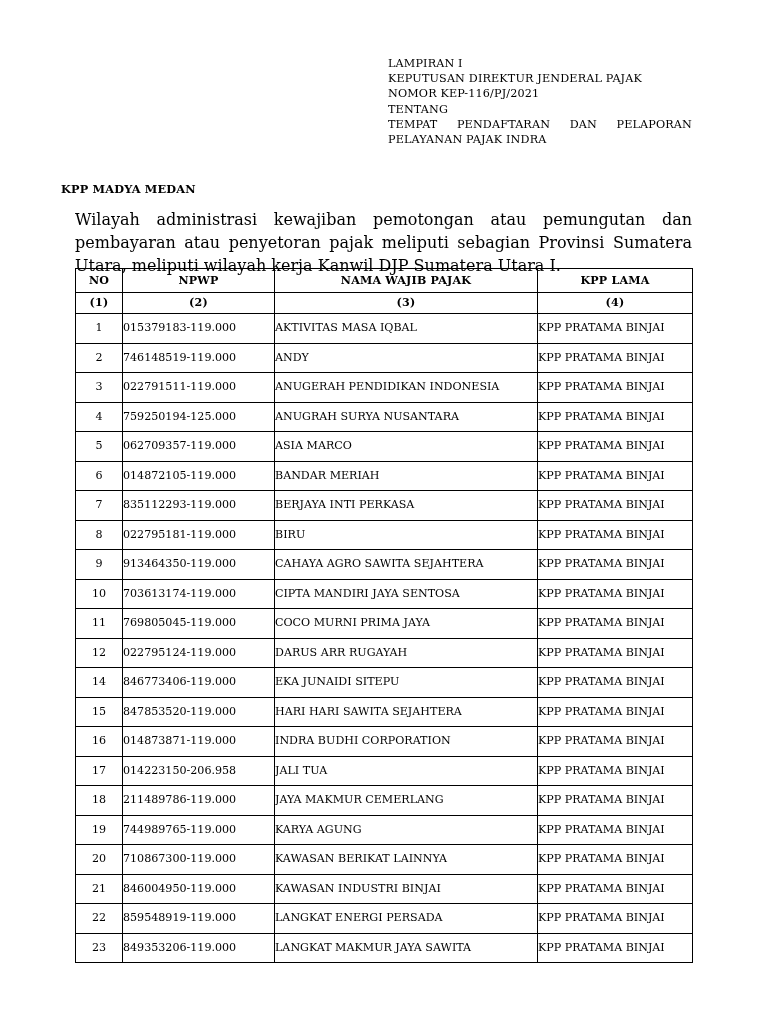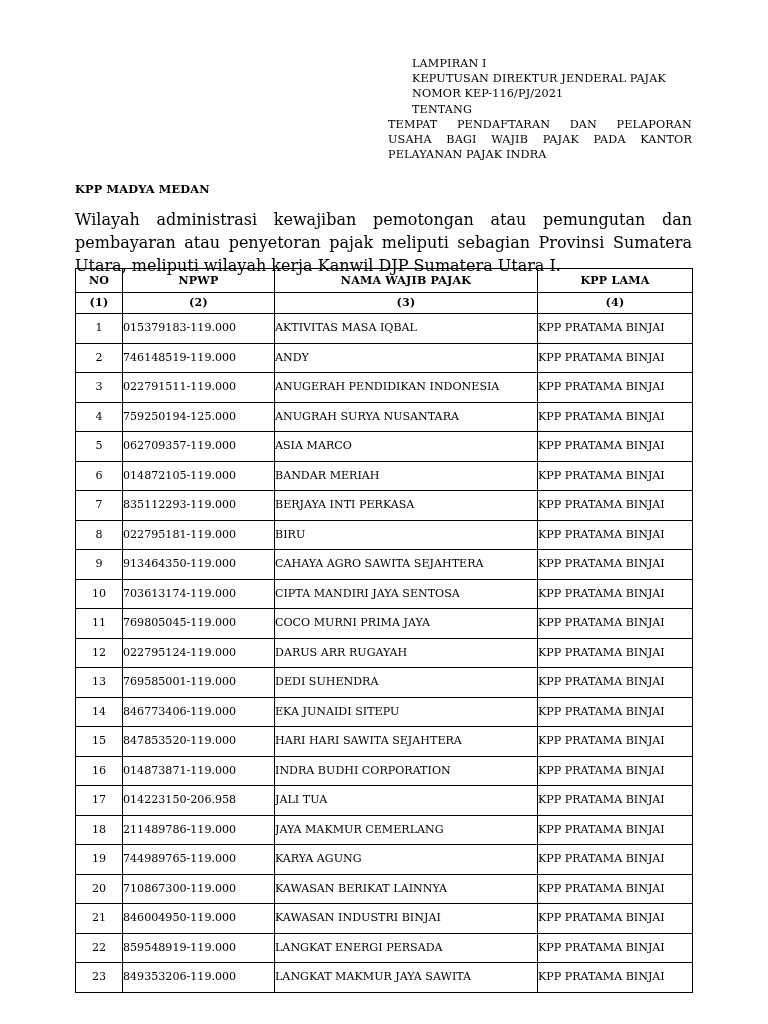--- a/index.html
+++ b/index.html
@@ -26,35 +26,34 @@
     position: absolute;
     left: 388px;
     top: 56px;
     width: 304px;
     font-size: 11.2px;
     line-height: 15.2px;
     letter-spacing: 0.15px;
   }
   .doc-header .line {
     white-space: pre;
-    margin-left: 24px;
   }
   .doc-header .just {
     text-align: justify;
     text-align-last: justify;
     white-space: normal;
   }
   .doc-header .just.last {
     text-align-last: left;
   }
 
   
   .office-title {
     position: absolute;
-    left: 75px;
+    left: 61px;
     top: 182px;
     font-size: 11.3px;
     font-weight: bold;
     letter-spacing: 0.2px;
   }
 
   
   .intro {
     position: absolute;
     left: 75px;
@@ -112,21 +111,20 @@
 <body>
 
 <div class="page">
 
   <div class="doc-header">
     <div class="line">LAMPIRAN I</div>
     <div class="line">KEPUTUSAN DIREKTUR JENDERAL PAJAK</div>
     <div class="line">NOMOR KEP-116/PJ/2021</div>
     <div class="line">TENTANG</div>
     <div class="just">TEMPAT PENDAFTARAN DAN PELAPORAN</div>
-    <div class="just">USAHA BAGI WAJIB PAJAK PADA KANTOR</div>
     <div class="just last">PELAYANAN PAJAK INDRA</div>
   </div>
 
   <div class="office-title">KPP MADYA MEDAN</div>
 
   <div class="intro">Wilayah administrasi kewajiban pemotongan atau pemungutan dan pembayaran atau penyetoran pajak meliputi sebagian Provinsi Sumatera Utara, meliputi wilayah kerja Kanwil DJP Sumatera Utara I.</div>
 
   <div class="tbl-wrap">
     <table class="listing">
       <colgroup>
@@ -216,26 +214,20 @@
             <td class="cell-nama">COCO MURNI PRIMA JAYA</td>
             <td class="cell-kpp">KPP PRATAMA BINJAI</td>
           </tr>
           <tr>
             <td class="cell-no">12</td>
             <td class="cell-npwp">022795124-119.000</td>
             <td class="cell-nama">DARUS ARR RUGAYAH</td>
             <td class="cell-kpp">KPP PRATAMA BINJAI</td>
           </tr>
           <tr>
-            <td class="cell-no">13</td>
-            <td class="cell-npwp">769585001-119.000</td>
-            <td class="cell-nama">DEDI SUHENDRA</td>
-            <td class="cell-kpp">KPP PRATAMA BINJAI</td>
-          </tr>
-          <tr>
             <td class="cell-no">14</td>
             <td class="cell-npwp">846773406-119.000</td>
             <td class="cell-nama">EKA JUNAIDI SITEPU</td>
             <td class="cell-kpp">KPP PRATAMA BINJAI</td>
           </tr>
           <tr>
             <td class="cell-no">15</td>
             <td class="cell-npwp">847853520-119.000</td>
             <td class="cell-nama">HARI HARI SAWITA SEJAHTERA</td>
             <td class="cell-kpp">KPP PRATAMA BINJAI</td>

